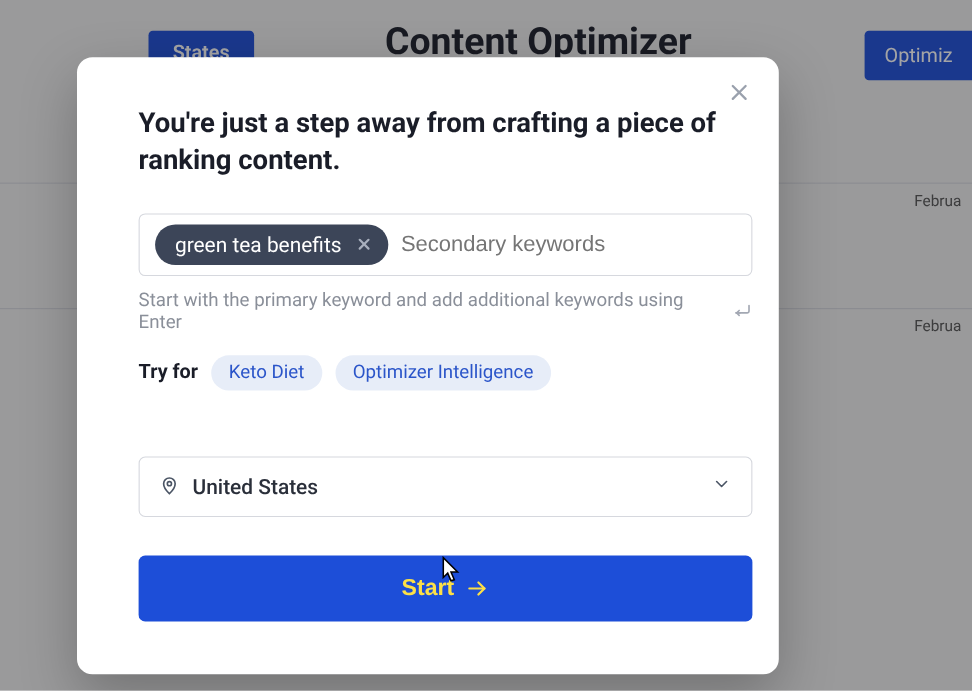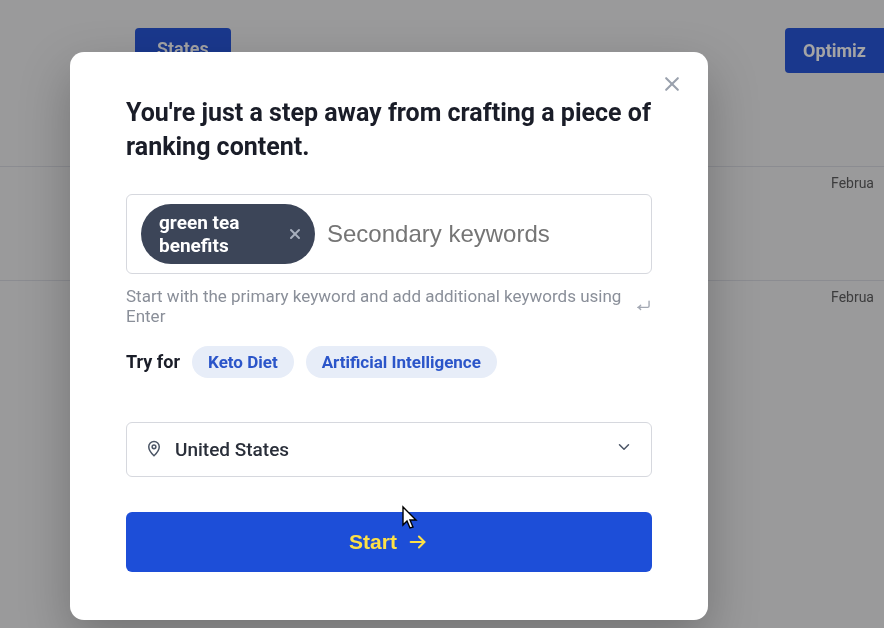--- a/index.html
+++ b/index.html
@@ -19,21 +19,21 @@
   .bg-create {
     position: absolute; top: 28px; left: 135px;
     background: #1d4ed8; color: #fff;
     padding: 10px 22px; border-radius: 4px;
     font-size: 18px; font-weight: 600;
   }
   .bg-optimize {
     position: absolute; top: 28px; right: 0;
     background: #1d4ed8; color: #fff;
     padding: 12px 18px; border-radius: 4px 0 0 4px;
-    font-size: 18px; font-weight: 700;
+    font-size: 18px; font-weight: 400;
   }
   .bg-row1 { position: absolute; top: 166px; left: 0; right: 0; height: 1px; background: #d6d8de; }
   .bg-row2 { position: absolute; top: 280px; left: 0; right: 0; height: 1px; background: #d6d8de; }
   .bg-feb1 { position: absolute; top: 175px; right: 10px; font-size: 14px; color: #555; }
   .bg-feb2 { position: absolute; top: 289px; right: 10px; font-size: 14px; color: #555; }
   .bg-jun { position: absolute; bottom: 13px; left: 197px; font-size: 14px; color: #555; }
 
   
   .overlay {
     position: absolute; inset: 0;
@@ -42,21 +42,21 @@
   }
 
   
   .modal {
     position: absolute;
     top: 52px; left: 70px;
     width: 638px;
     background: #fff;
     border-radius: 14px;
     box-shadow: 0 20px 50px rgba(0,0,0,0.25);
-    padding: 44px 56px 48px 56px;
+    padding: 44px 24px 48px 56px;
   }
   .modal-close {
     position: absolute; top: 18px; right: 22px;
     width: 28px; height: 28px;
     cursor: pointer; color: #9aa1ad;
     display: flex; align-items: center; justify-content: center;
   }
   .modal-close svg { width: 20px; height: 20px; }
 
   .modal-title {
@@ -66,49 +66,49 @@
 
   .kw-input {
     display: flex; align-items: center; gap: 12px;
     border: 1px solid #d6d8de; border-radius: 6px;
     padding: 9px 14px; margin-bottom: 12px;
   }
   .kw-chip {
     display: inline-flex; align-items: center; gap: 10px;
     background: #3c4558; color: #fff;
     border-radius: 999px; padding: 7px 12px 7px 18px;
-    font-size: 19px; font-weight: 700;
+    font-size: 19px; font-weight: 400;
   }
   .chip-x {
     width: 20px; height: 20px; border-radius: 50%;
     display: flex; align-items: center; justify-content: center;
     color: #a8afbd; cursor: pointer;
   }
   .chip-x svg { width: 16px; height: 16px; }
   .kw-placeholder {
     flex: 1; border: none; outline: none;
-    font-size: 24px; color: #15803d;
+    font-size: 20px; color: #15803d;
     background: transparent;
   }
 
   .hint {
     font-size: 17px; color: #8a8f99; margin-bottom: 20px;
     display: flex; align-items: center; gap: 4px;
   }
   .hint svg { width: 18px; height: 18px; stroke: #a3a8b3; }
 
   .tryfor {
     display: flex; align-items: center; gap: 12px;
-    margin-bottom: 44px; flex-wrap: wrap;
+    margin-bottom: 60px; flex-wrap: wrap;
   }
   .tryfor-label { font-size: 18px; font-weight: 700; color: #1a1d28; }
   .try-chip {
     background: #e7edf8; color: #2b55c9;
     border-radius: 999px; padding: 6px 16px;
-    font-size: 17px; font-weight: 700; cursor: pointer;
+    font-size: 17px; font-weight: 400; cursor: pointer;
   }
 
   .region {
     display: flex; align-items: center; gap: 12px;
     border: 1px solid #d6d8de; border-radius: 6px;
     padding: 15px 18px; margin-bottom: 35px;
     cursor: pointer;
   }
   .region-icon { color: #4b5565; display:flex; }
   .region-icon svg { width: 18px; height: 18px; }
@@ -130,20 +130,21 @@
     position: absolute; top: 505px; left: 397px;
     width: 24px; height: 28px; pointer-events: none;
   }
   .cursor svg { width: 24px; height: 28px; }
 </style>
 </head>
 <body>
 
 <div class="bg">
   <div class="bg-create">States</div>
+  <div class="bg-title">Content Optimizer</div>
   <div class="bg-optimize">Optimiz</div>
   <div class="bg-row1"></div>
   <div class="bg-feb1">Februa</div>
   <div class="bg-row2"></div>
   <div class="bg-feb2">Februa</div>
   <div class="bg-jun">June 10</div>
 </div>
 
 <div class="overlay">
   <div class="modal">
@@ -175,21 +176,21 @@
       <svg viewBox="0 0 24 24" fill="none" stroke="currentColor" stroke-width="2" stroke-linecap="round" stroke-linejoin="round">
           <polyline points="9 14 4 14 4 14"></polyline>
           <path d="M20 5v7a2 2 0 0 1-2 2H5"></path>
           <polyline points="8 11 5 14 8 17"></polyline>
         </svg>
     </div>
 
     <div class="tryfor">
       <span class="tryfor-label">Try for</span>
       <span class="try-chip">Keto Diet</span>
-      <span class="try-chip">Artificial Intelligence</span>
+      <span class="try-chip">Optimizer Intelligence</span>
     </div>
 
     <div class="region">
       <span class="region-icon">
         <svg viewBox="0 0 24 24" fill="none" stroke="currentColor" stroke-width="2">
             <path d="M12 21s-7-6.5-7-12a7 7 0 0 1 14 0c0 5.5-7 12-7 12z"></path>
             <circle cx="12" cy="9" r="2.5"></circle>
           </svg>
       </span>
       <span class="region-text">United States</span>

